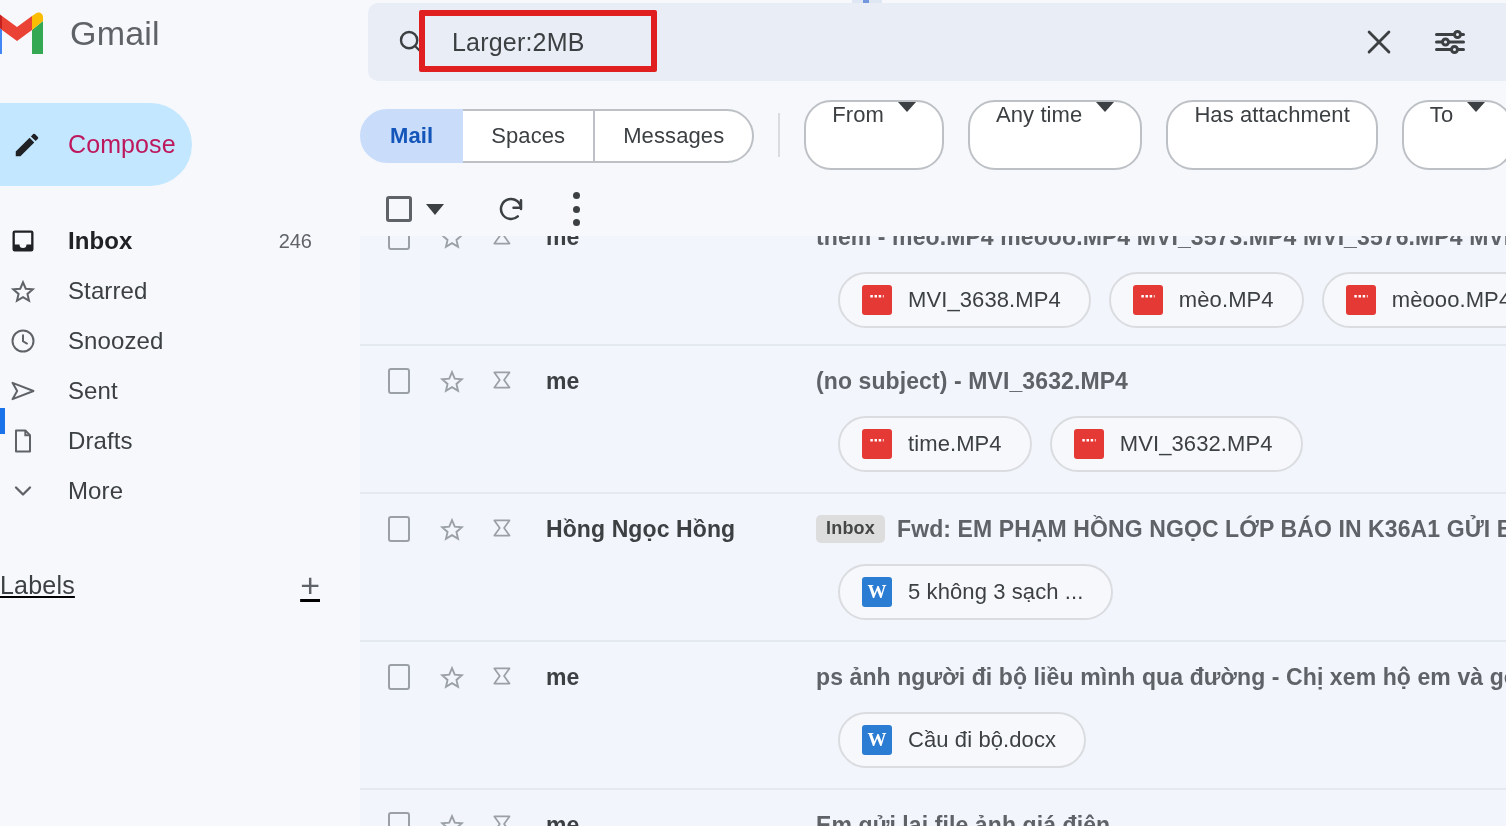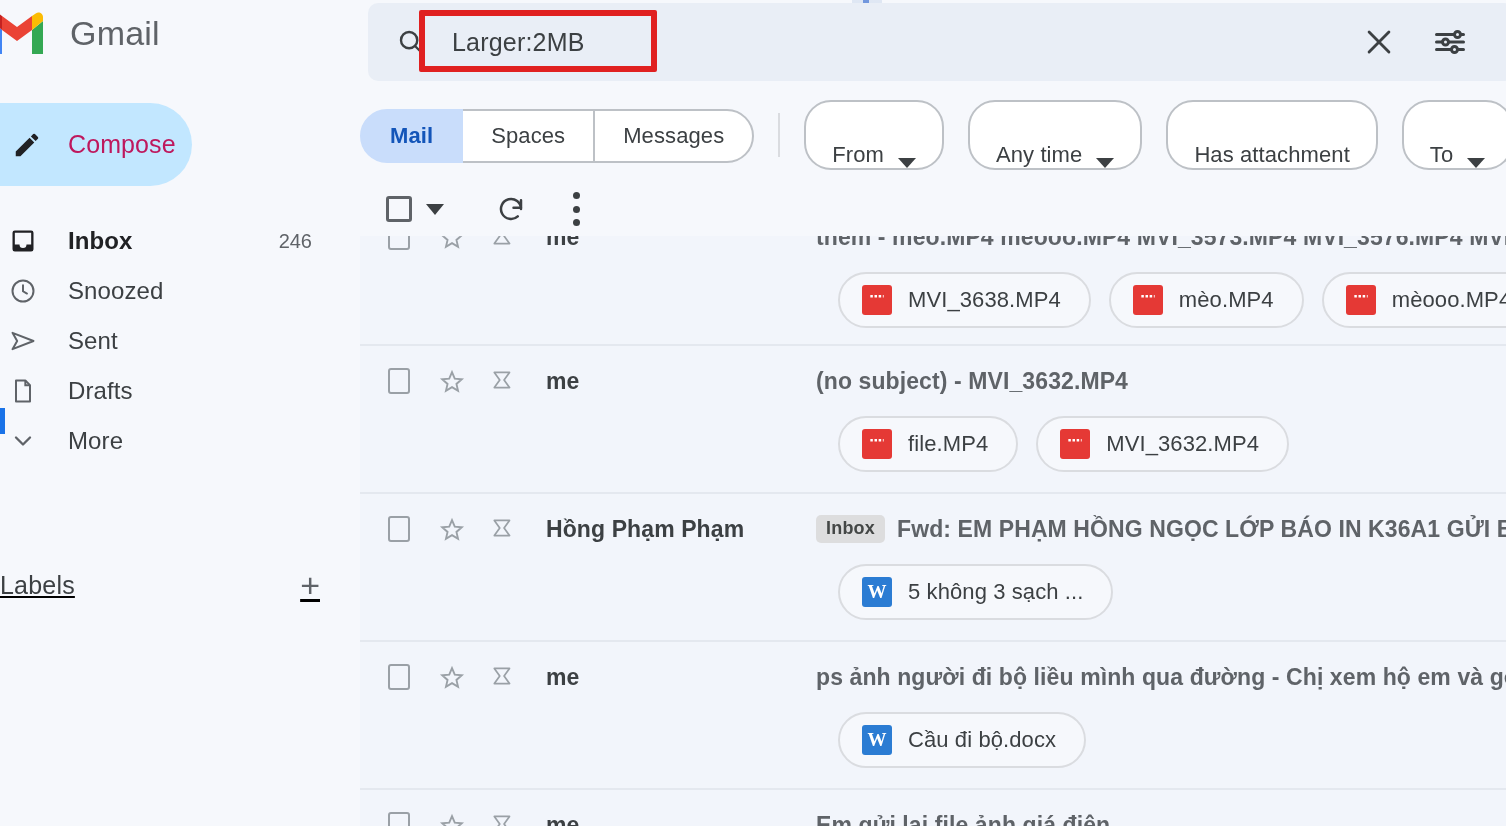--- a/index.html
+++ b/index.html
@@ -117,21 +117,21 @@
   .seg.sel {
     background: #c9ddfb; color: #1355b9; font-weight: bold;
     border-color: #c9ddfb;
     border-radius: 27px 0 0 27px;
     z-index: 2;
   }
   .chip-div { width: 2px; height: 44px; background: #dadce0; margin: 0 24px; }
   .chip {
     height: 70px; border: 2px solid #bdc1c6; border-radius: 27px;
     background: #fff;
-    display: flex; align-items: flex-end; gap: 14px;
+    display: flex; align-items: flex-start; gap: 14px;
     padding: 0 26px;
     font-size: 22px; color: #3c4043; letter-spacing:.1px;
     cursor: pointer; margin-right: 24px; white-space: nowrap;
   }
   .caret { width: 0; height: 0; border-left: 9px solid transparent; border-right: 9px solid transparent; border-top: 10px solid #3c4043; }
 
   
   .list-toolbar {
     position: absolute; left: 0px; top: 182px;
     height: 54px; display: flex; align-items: center; gap: 0;
@@ -224,20 +224,28 @@
       <div class="nav-item active">
         <span class="nav-ic">
           <svg width="28" height="28" viewBox="0 0 24 24">
               <path d="M19 3H5a2 2 0 00-2 2v14a2 2 0 002 2h14a2 2 0 002-2V5a2 2 0 00-2-2zm0 12h-4a3 3 0 01-6 0H5V5h14v10z" fill="#202124"></path>
             </svg>
         </span>
         <span class="nav-label">Inbox</span>
         <span class="nav-count">246</span>
       </div>
 
+      <div class="nav-item">
+        <span class="nav-ic">
+          <svg width="28" height="28" viewBox="0 0 24 24">
+              <path d="M12 17.27l5.18 3.13-1.37-5.89 4.57-3.96-6.02-.51L12 4.5 9.64 10.04l-6.02.51 4.57 3.96-1.37 5.89z" fill="none" stroke="#5f6368" stroke-width="1.7"></path>
+            </svg>
+        </span>
+        <span class="nav-label">Starred</span>
+      </div>
 
       <div class="nav-item">
         <span class="nav-ic">
           <svg width="28" height="28" viewBox="0 0 24 24">
               <circle cx="12" cy="12" r="9" fill="none" stroke="#5f6368" stroke-width="1.7"></circle>
               <path d="M12 7v5.2l3.4 2" fill="none" stroke="#5f6368" stroke-width="1.7" stroke-linecap="round"></path>
             </svg>
         </span>
         <span class="nav-label">Snoozed</span>
       </div>
@@ -412,21 +420,21 @@
           <span class="rc-sender">me</span>
           <span class="rc-subject subj-strong">(no subject) - MVI_3632.MP4</span>
         </div>
         <div class="att-row">
           <span class="att-chip">
             <span class="att-ic video">
                 <svg width="20" height="20" viewBox="0 0 24 24">
                   <path d="M4 6h3v3H4zM9 6h3v3H9zM14 6h3v3h-3zM19 6h1v3h-1z" fill="#fff"></path>
                 </svg>
               </span>
-            <span>file.MP4</span>
+            <span>time.MP4</span>
           </span>
           <span class="att-chip">
             <span class="att-ic video">
                 <svg width="20" height="20" viewBox="0 0 24 24">
                   <path d="M4 6h3v3H4zM9 6h3v3H9zM14 6h3v3h-3zM19 6h1v3h-1z" fill="#fff"></path>
                 </svg>
               </span>
             <span>MVI_3632.MP4</span>
           </span>
         </div>
@@ -438,21 +446,21 @@
           <span class="rc-star">
             <svg width="28" height="28" viewBox="0 0 24 24">
                 <path d="M12 17.27l5.18 3.13-1.37-5.89 4.57-3.96-6.02-.51L12 4.5 9.64 10.04l-6.02.51 4.57 3.96-1.37 5.89z" fill="none" stroke="#9aa0a6" stroke-width="1.6"></path>
               </svg>
           </span>
           <span class="rc-imp">
             <svg width="26" height="26" viewBox="0 0 24 24">
                 <path d="M4 5h14l-5 7 5 7H4l5-7z" fill="none" stroke="#9aa0a6" stroke-width="1.6" stroke-linejoin="round"></path>
               </svg>
           </span>
-          <span class="rc-sender">Hồng Phạm Phạm</span>
+          <span class="rc-sender">Hồng Ngọc Hồng</span>
           <span class="rc-subject subj-strong">
             <span class="lbl-chip">Inbox</span>
             <span>Fwd: EM PHẠM HỒNG NGỌC LỚP BÁO IN K36A1 GỬI BÀI BÁ</span>
           </span>
         </div>
         <div class="att-row">
           <span class="att-chip">
             <span class="att-ic word">W</span>
             <span>5 không 3 sạch ...</span>
           </span>

